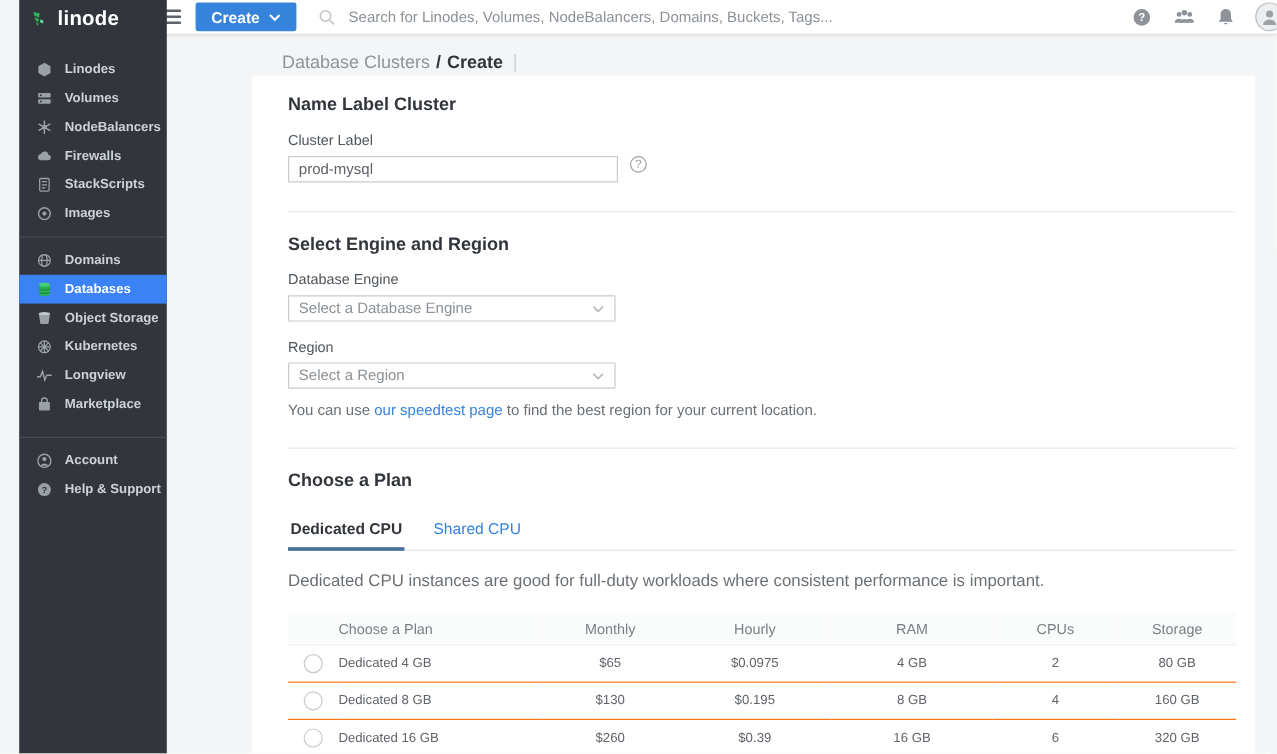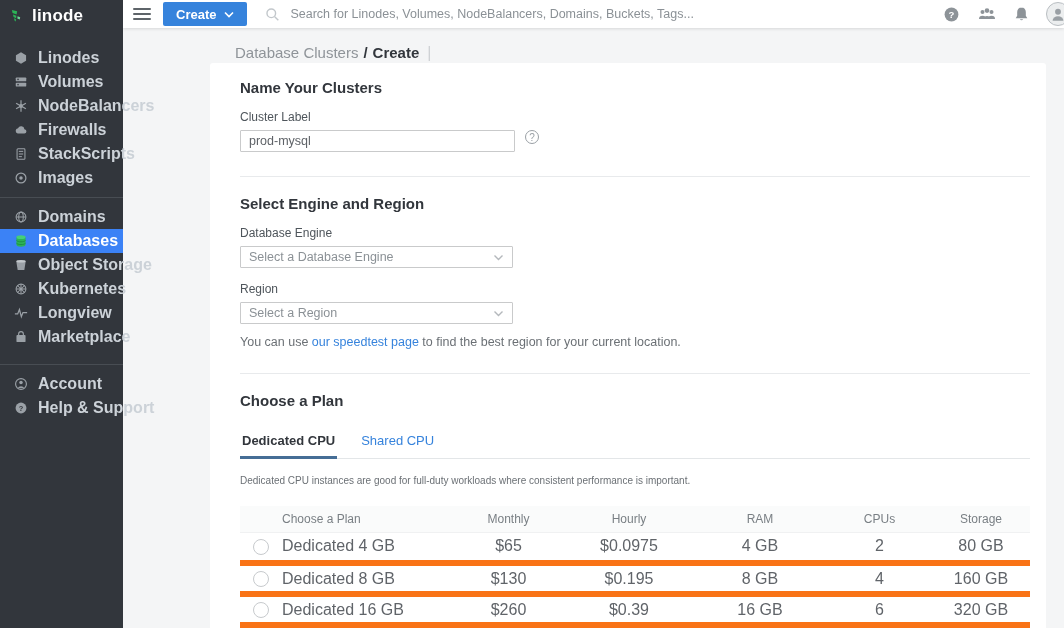--- a/index.html
+++ b/index.html
@@ -4,26 +4,26 @@
 <style>
   * { box-sizing: border-box; margin: 0; padding: 0; }
   html,body { width:1064px; height:628px; overflow:hidden; }
   body {
     font-family:"Liberation Sans", sans-serif;
     background:#f4f5f6;
     position:relative;
     color:#32363c;
   }
   
-  .sidebar{ position:absolute; left:0; top:0; width:123px; height:628px; background:#32363c; z-index:5;}
+  .sidebar{ position:absolute; left:16px; top:0; width:123px; height:628px; background:#32363c; z-index:5;}
   .logo{ display:flex; align-items:center; gap:7px; padding:7px 0 7px 11px; height:32px;}
   .logo-text{ color:#fff; font-size:17px; font-weight:700; letter-spacing:.2px;}
   .nav{ margin-top:14px; }
   .nav-item{ display:flex; align-items:center; gap:10px; height:24px; padding-left:14px; cursor:pointer; color:#aeb4ba;}
-  .nav-item .nav-label{ color:#ccd2d8; font-size:16px; font-weight:700; white-space:nowrap;}
+  .nav-item .nav-label{ color:#ccd2d8; font-size:11px; font-weight:700; white-space:nowrap;}
   .nav-item.active{ background:#3b82f6; color:#2bb356;}
   .nav-item.active .nav-label{ color:#fff;}
   .nav-divider{ border:none; border-top:1px solid #484d53; margin:7px 0;}
   .nav-footer{ margin-top:15px;}
   .icon13{ width:14px; height:14px; flex:0 0 14px; display:block;}
   
   .topbar{ position:absolute; left:123px; top:0; width:941px; height:28px; background:#fff;
            box-shadow:0 1px 3px rgba(0,0,0,.12); display:flex; align-items:center; z-index:4;}
   .hamburger{ width:18px; margin:0 12px 0 10px; cursor:pointer;}
   .hamburger span{ display:block; height:2px; background:#5e6469; margin:3px 0; border-radius:1px;}
@@ -54,30 +54,30 @@
   .divider{ border:none; border-top:1px solid #e8eaec; margin:24px 0 18px 0;}
   .select{ width:273px; height:22px; border:1px solid #c9cacb; border-radius:1px; background:#fff;
            display:flex; align-items:center; justify-content:space-between; padding:0 8px;
            font-size:12.5px; color:#8b9196; cursor:pointer; margin-bottom:14px;}
   .helper{ font-size:12.5px; color:#6b7075; margin-top:-3px;}
   .helper a{ color:#3683dc; text-decoration:none; cursor:pointer;}
   
   .tabbar{ display:flex; gap:22px; border-bottom:1px solid #e3e6e8; margin-top:18px;}
   .tab{ font-size:13px; padding:6px 2px 8px 2px; color:#3683dc; cursor:pointer; border-bottom:3px solid transparent; margin-bottom:-1px;}
   .tab.active{ color:#32363c; font-weight:700; border-bottom-color:#466e96;}
-  .plan-desc{ font-size:10px; color:#6b7075; margin:16px 0 20px 0;}
+  .plan-desc{ font-size:14px; color:#6b7075; margin:16px 0 20px 0;}
   
   table.plans{ width:790px; border-collapse:collapse; table-layout:fixed;}
   table.plans col.c-radio{width:42px;} table.plans col.c-plan{width:170px;}
   table.plans col.c-monthly{width:113px;} table.plans col.c-hourly{width:128px;}
   table.plans col.c-ram{width:134px;} table.plans col.c-cpus{width:105px;} table.plans col.c-storage{width:98px;}
   table.plans th{ background:#fafbfb; color:#797f84; font-weight:400; font-size:12px; height:26px;
                   text-align:center; border-bottom:1px solid #f0f1f2;}
   table.plans th.left{ text-align:left;}
-  table.plans td{ font-size:16px; color:#606469; height:31px; text-align:center; border-bottom:6px solid #f97316;}
+  table.plans td{ font-size:11px; color:#606469; height:31px; text-align:center; border-bottom:1px solid #f97316;}
   table.plans td.left{ text-align:left;}
   .radio{ width:16px; height:16px; border:1px solid #c7cacd; border-radius:50%; display:inline-block;
           background:#fff; cursor:pointer; vertical-align:middle;}
   .qmark-circle{ width:14px; height:14px; border:1px solid #9aa0a5; border-radius:50%; color:#9aa0a5;
                  font-size:10px; display:inline-flex; align-items:center; justify-content:center; cursor:pointer;}
 </style>
 </head>
 <body>
 
 <div class="sidebar">
@@ -272,21 +272,21 @@
 <div class="main">
   <div class="breadcrumb">
     <span class="crumb-section">Database Clusters</span>
     <span class="crumb-sep">/</span>
     <span class="crumb-current">Create</span>
     <span class="crumb-pipe">|</span>
   </div>
 
   <div class="card">
 
-    <div class="sec-heading">Name Your Clusters</div>
+    <div class="sec-heading">Name Label Cluster</div>
     <div class="field-label">Cluster Label</div>
     <div class="field-row">
       <input class="text-input" type="text" value="prod-mysql" style="">
       <span class="qmark-circle">?</span>
     </div>
 
     <hr class="divider">
 
     <div class="sec-heading">Select Engine and Region</div>
     <div class="field-label">Database Engine</div>

